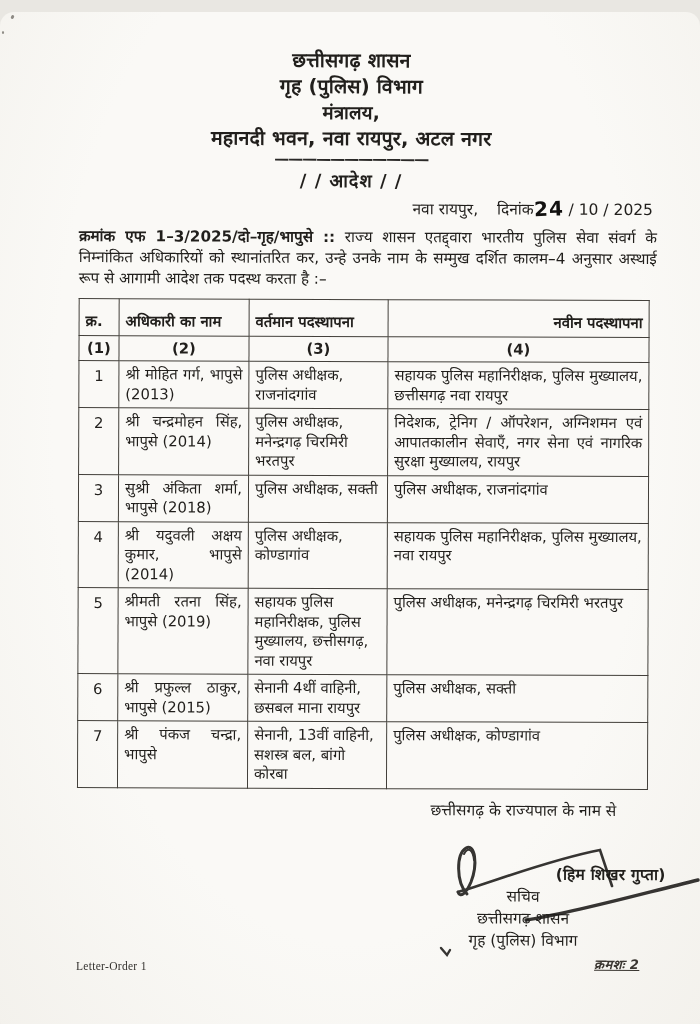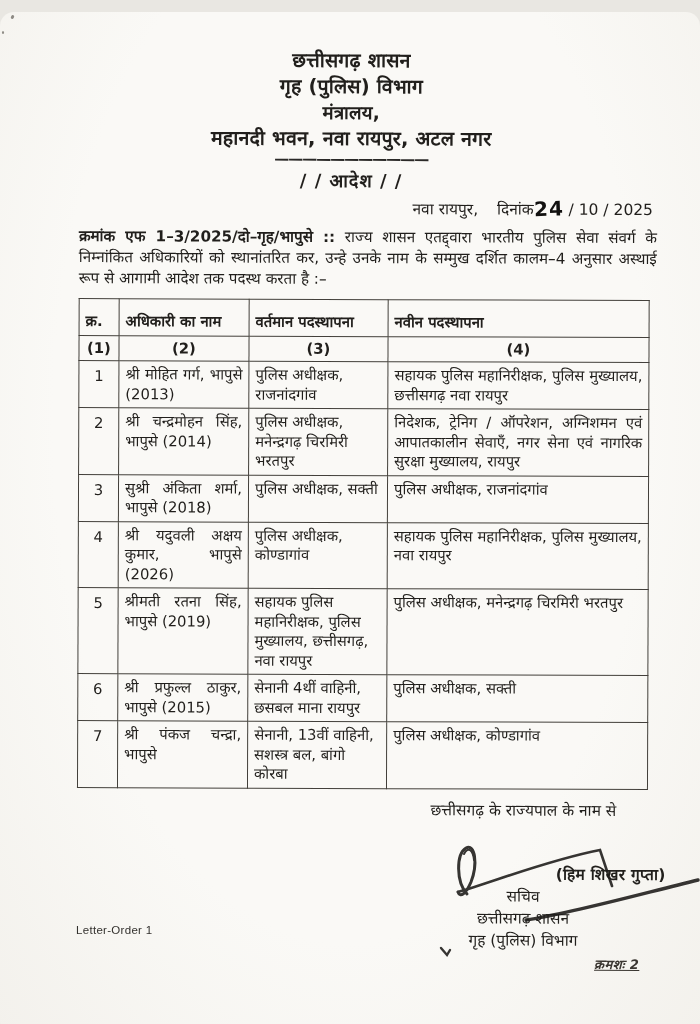--- a/index.html
+++ b/index.html
@@ -39,39 +39,39 @@
   }
   table.order-table col.c1{width:40px;}
   table.order-table col.c2{width:130px;}
   table.order-table col.c3{width:139px;}
   table.order-table col.c4{width:261px;}
   table.order-table th, table.order-table td{
     border:1.6px solid #43403b;padding:3px 6px 4px 6px;vertical-align:top;
     font-weight:normal;
   }
   table.order-table th{font-weight:bold;text-align:left;padding-top:12px;}
-  table.order-table th.center, table.order-table td.center{text-align:left;}
+  table.order-table th.center, table.order-table td.center{text-align:right;}
   table.order-table td.num{text-align:center;padding-top:5px;}
   table.order-table td.jus{text-align:justify;}
   tr.subhead td{font-weight:bold;text-align:center;padding:2px 4px 3px 4px;}
   
   .footer-block{
     position:relative;width:285px;margin:10px 0 0 382px;text-align:center;
     font-size:15.5px;line-height:22px;
   }
   .footer-block .auth1{white-space:nowrap;}
   .sig-space{height:42px;}
   .sig-name{font-weight:bold;letter-spacing:.3px;text-align:right;}
   .continuation{
     text-align:right;padding-right:26px;font-style:italic;font-size:13px;
     margin-top:2px;color:#3a3631;font-weight:bold;letter-spacing:.5px;text-decoration:underline;
   }
   .page-label{
-    position:absolute;left:76px;top:912px;
-    font-family:Liberation Sans, sans-serif;font-size:11.5px;color:#33312e;
+    position:absolute;left:76px;top:948px;
+    font-family:Liberation Serif, serif;font-size:11.5px;color:#33312e;
     letter-spacing:.3px;
     text-align:center;
   }
   .sig-svg{position:absolute;left:418px;top:818px;pointer-events:none;}
   .speck{position:absolute;background:#8d8a84;border-radius:50%;}
   .speck.s1{left:11px;top:3px;width:3px;height:4px;transform:rotate(30deg);}
   .speck.s2{left:2px;top:19px;width:2px;height:3px;}
 </style>
 </head>
 <body>
@@ -134,21 +134,21 @@
         <td class="jus">निदेशक, ट्रेनिग / ऑपरेशन, अग्निशमन एवं आपातकालीन सेवाएँ, नगर सेना एवं नागरिक सुरक्षा मुख्यालय, रायपुर</td>
       </tr>
       <tr>
         <td class="num">3</td>
         <td class="jus">सुश्री अंकिता शर्मा, भापुसे (2018)</td>
         <td>पुलिस अधीक्षक, सक्ती</td>
         <td class="jus">पुलिस अधीक्षक, राजनांदगांव</td>
       </tr>
       <tr>
         <td class="num">4</td>
-        <td class="jus">श्री यदुवली अक्षय कुमार, भापुसे (2026)</td>
+        <td class="jus">श्री यदुवली अक्षय कुमार, भापुसे (2014)</td>
         <td>पुलिस अधीक्षक, कोण्डागांव</td>
         <td class="jus">सहायक पुलिस महानिरीक्षक, पुलिस मुख्यालय, नवा रायपुर</td>
       </tr>
       <tr>
         <td class="num">5</td>
         <td class="jus">श्रीमती रतना सिंह, भापुसे (2019)</td>
         <td>सहायक पुलिस महानिरीक्षक, पुलिस मुख्यालय, छत्तीसगढ़, नवा रायपुर</td>
         <td class="jus">पुलिस अधीक्षक, मनेन्द्रगढ़ चिरमिरी भरतपुर</td>
       </tr>
       <tr>

